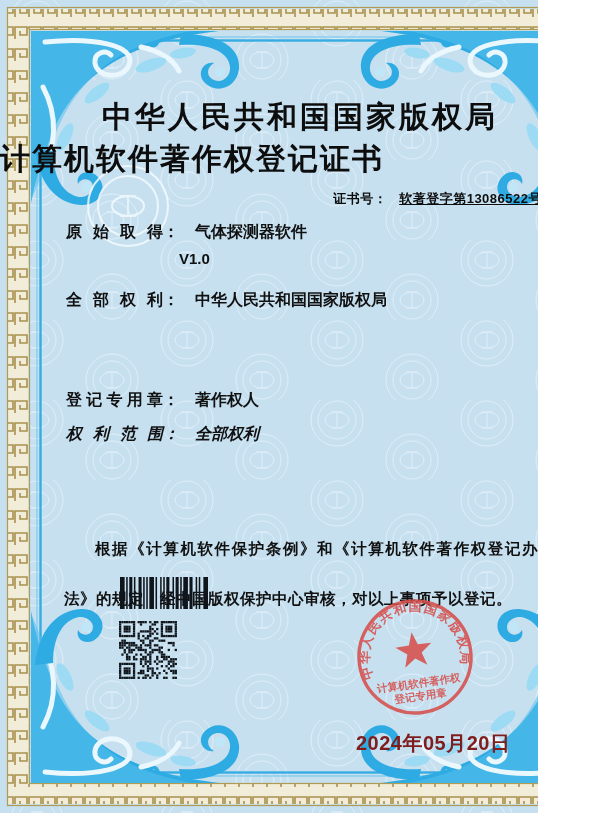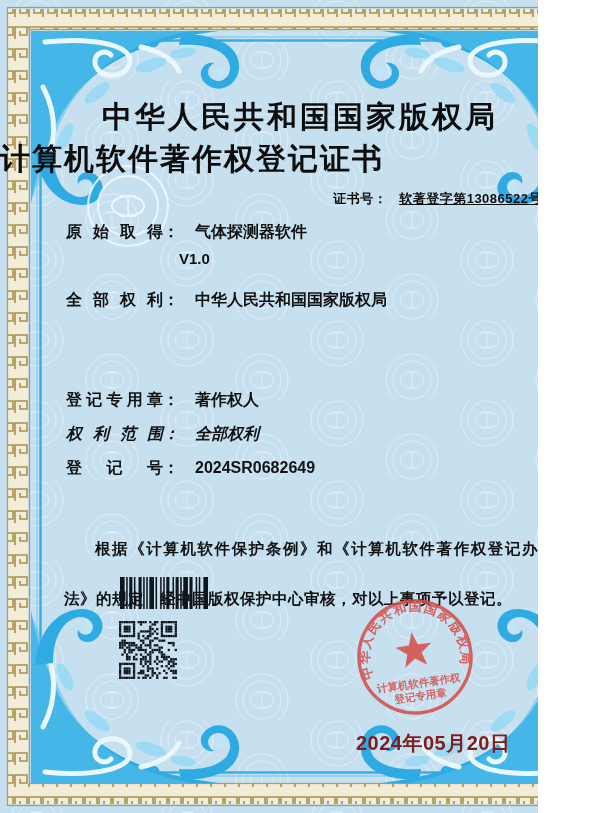--- a/index.html
+++ b/index.html
@@ -149,23 +149,20 @@
     </div>
 
     <div class="frow row3">
       <span class="lbl">登记专用章</span><span>：</span><span class="val">著作权人</span>
     </div>
 
     <div class="frow row4">
       <span class="lbl">权利范围</span><span>：</span><span class="val">全部权利</span>
     </div>
 
-    <div class="frow row5">
-      <span class="lbl">登记号</span><span>：</span><span class="val">2024SR0682649</span>
-    </div>
 
     <div class="para">根据《计算机软件保护条例》和《计算机软件著作权登记办法》的规定，经中国版权保护中心审核，对以上事项予以登记。</div>
 
     <svg class="barcode" id="barcode" width="88" height="32">
         <rect x="0" y="0" width="4.631578947368421" height="32" fill="#10151c"></rect>
         <rect x="6.175438596491228" y="0" width="1.543859649122807" height="32" fill="#10151c"></rect>
         <rect x="9.26315789473684" y="0" width="3.087719298245614" height="32" fill="#10151c"></rect>
         <rect x="13.894736842105262" y="0" width="1.543859649122807" height="32" fill="#10151c"></rect>
         <rect x="18.52631578947368" y="0" width="3.087719298245614" height="32" fill="#10151c"></rect>
         <rect x="23.157894736842103" y="0" width="1.543859649122807" height="32" fill="#10151c"></rect>

